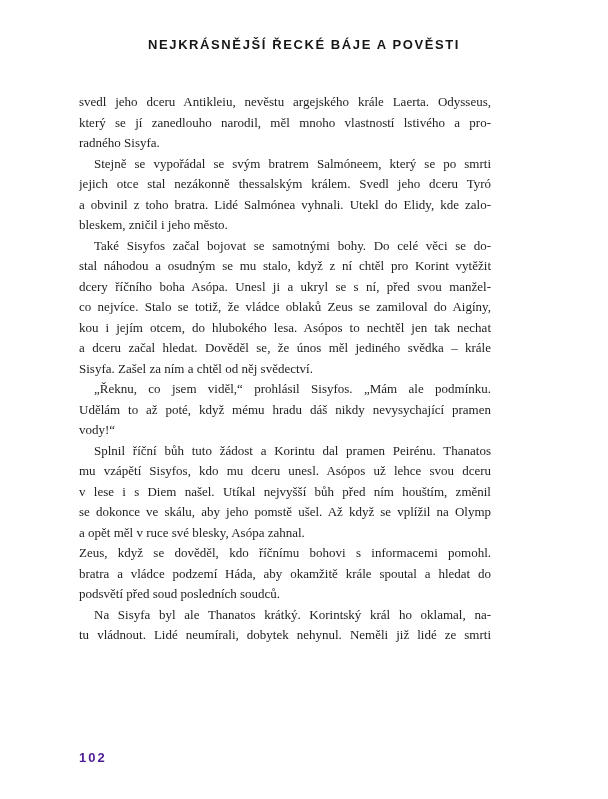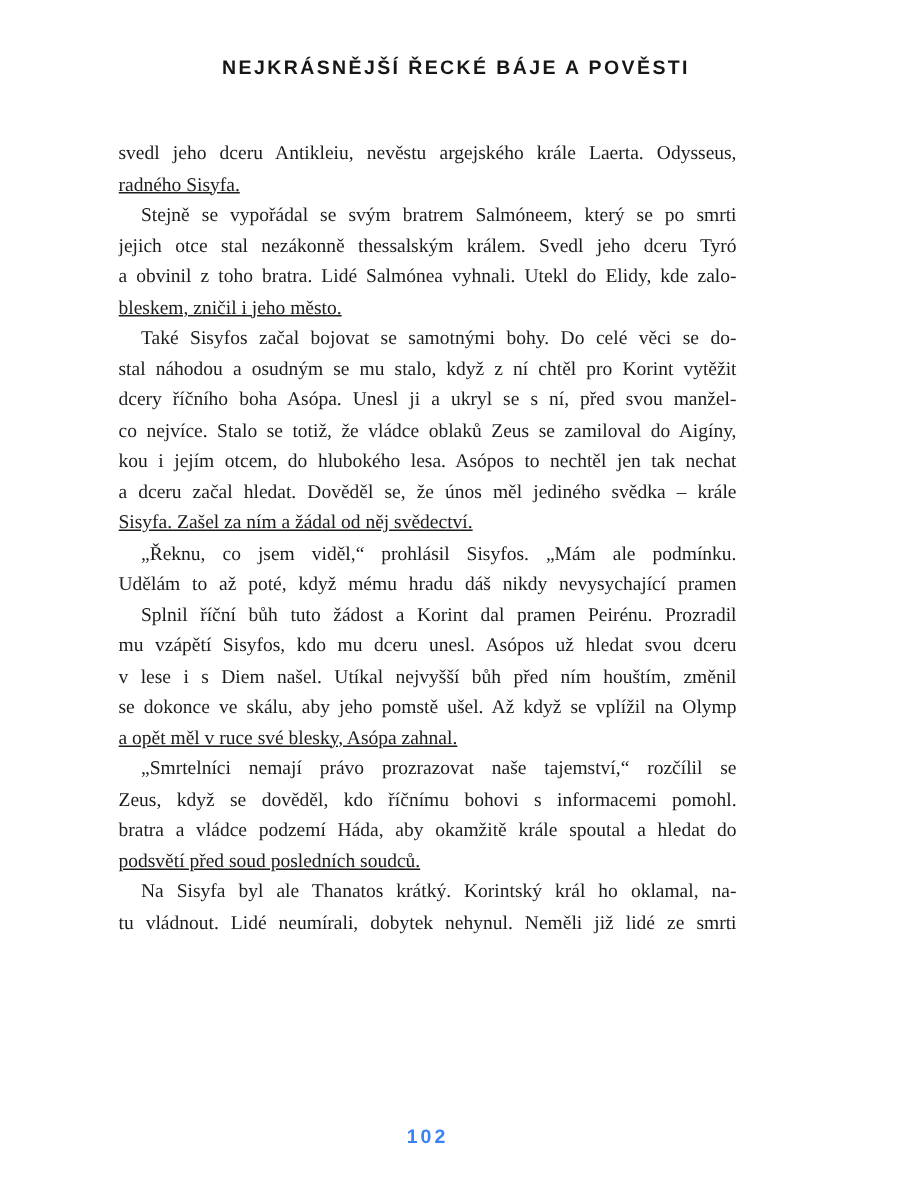--- a/index.html
+++ b/index.html
@@ -38,66 +38,66 @@
     color: #1d1d1d;
   }
   .line {
     height: 20.5px;
     overflow: hidden;
     text-align: justify;
     text-align-last: justify;
   }
   .line.para-end {
     text-align-last: left;
-    text-decoration: underline;
   }
   .line.indent {
     text-indent: 15px;
   }
   .page-number {
     position: absolute;
     top: 750px;
     left: 79px;
     width: 412px;
-    text-align: center;
+    text-align: left;
     font-family: "Liberation Sans", "DejaVu Sans", sans-serif;
     font-weight: 700;
     font-size: 13px;
     letter-spacing: 2px;
-    color: #3b82f6;
+    color: #4c1d95;
   }
 </style>
 </head>
 <body>
 
 <div class="page">
   <div class="running-head">NEJKRÁSNĚJŠÍ ŘECKÉ BÁJE A POVĚSTI</div>
 
   <div class="body-text">
       <div class="line">svedl jeho dceru Antikleiu, nevěstu argejského krále Laerta. Odysseus,</div>
+      <div class="line">který se jí zanedlouho narodil, měl mnoho vlastností lstivého a pro-</div>
       <div class="line para-end">radného Sisyfa.</div>
       <div class="line indent">Stejně se vypořádal se svým bratrem Salmóneem, který se po smrti</div>
       <div class="line">jejich otce stal nezákonně thessalským králem. Svedl jeho dceru Tyró</div>
       <div class="line">a obvinil z toho bratra. Lidé Salmónea vyhnali. Utekl do Elidy, kde zalo-</div>
       <div class="line para-end">bleskem, zničil i jeho město.</div>
       <div class="line indent">Také Sisyfos začal bojovat se samotnými bohy. Do celé věci se do-</div>
       <div class="line">stal náhodou a osudným se mu stalo, když z ní chtěl pro Korint vytěžit</div>
       <div class="line">dcery říčního boha Asópa. Unesl ji a ukryl se s ní, před svou manžel-</div>
       <div class="line">co nejvíce. Stalo se totiž, že vládce oblaků Zeus se zamiloval do Aigíny,</div>
       <div class="line">kou i jejím otcem, do hlubokého lesa. Asópos to nechtěl jen tak nechat</div>
       <div class="line">a dceru začal hledat. Dověděl se, že únos měl jediného svědka – krále</div>
-      <div class="line para-end">Sisyfa. Zašel za ním a žádal od něj svědectví.</div>
+      <div class="line para-end">Sisyfa. Zašel za ním a chtěl od něj svědectví.</div>
       <div class="line indent">„Řeknu, co jsem viděl,“ prohlásil Sisyfos. „Mám ale podmínku.</div>
       <div class="line">Udělám to až poté, když mému hradu dáš nikdy nevysychající pramen</div>
-      <div class="line indent">Splnil říční bůh tuto žádost a Korint dal pramen Peirénu. Prozradil</div>
-      <div class="line">mu vzápětí Sisyfos, kdo mu dceru unesl. Asópos už hledat svou dceru</div>
+      <div class="line para-end">vody!“</div>
+      <div class="line indent">Splnil říční bůh tuto žádost a Korintu dal pramen Peirénu. Thanatos</div>
+      <div class="line">mu vzápětí Sisyfos, kdo mu dceru unesl. Asópos už lehce svou dceru</div>
       <div class="line">v lese i s Diem našel. Utíkal nejvyšší bůh před ním houštím, změnil</div>
       <div class="line">se dokonce ve skálu, aby jeho pomstě ušel. Až když se vplížil na Olymp</div>
       <div class="line para-end">a opět měl v ruce své blesky, Asópa zahnal.</div>
-      <div class="line indent">„Smrtelníci nemají právo prozrazovat naše tajemství,“ rozčílil se</div>
       <div class="line">Zeus, když se dověděl, kdo říčnímu bohovi s informacemi pomohl.</div>
       <div class="line">bratra a vládce podzemí Háda, aby okamžitě krále spoutal a hledat do</div>
       <div class="line para-end">podsvětí před soud posledních soudců.</div>
       <div class="line indent">Na Sisyfa byl ale Thanatos krátký. Korintský král ho oklamal, na-</div>
       <div class="line">tu vládnout. Lidé neumírali, dobytek nehynul. Neměli již lidé ze smrti</div>
     </div>
 
   <div class="page-number">102</div>
 </div>
 

